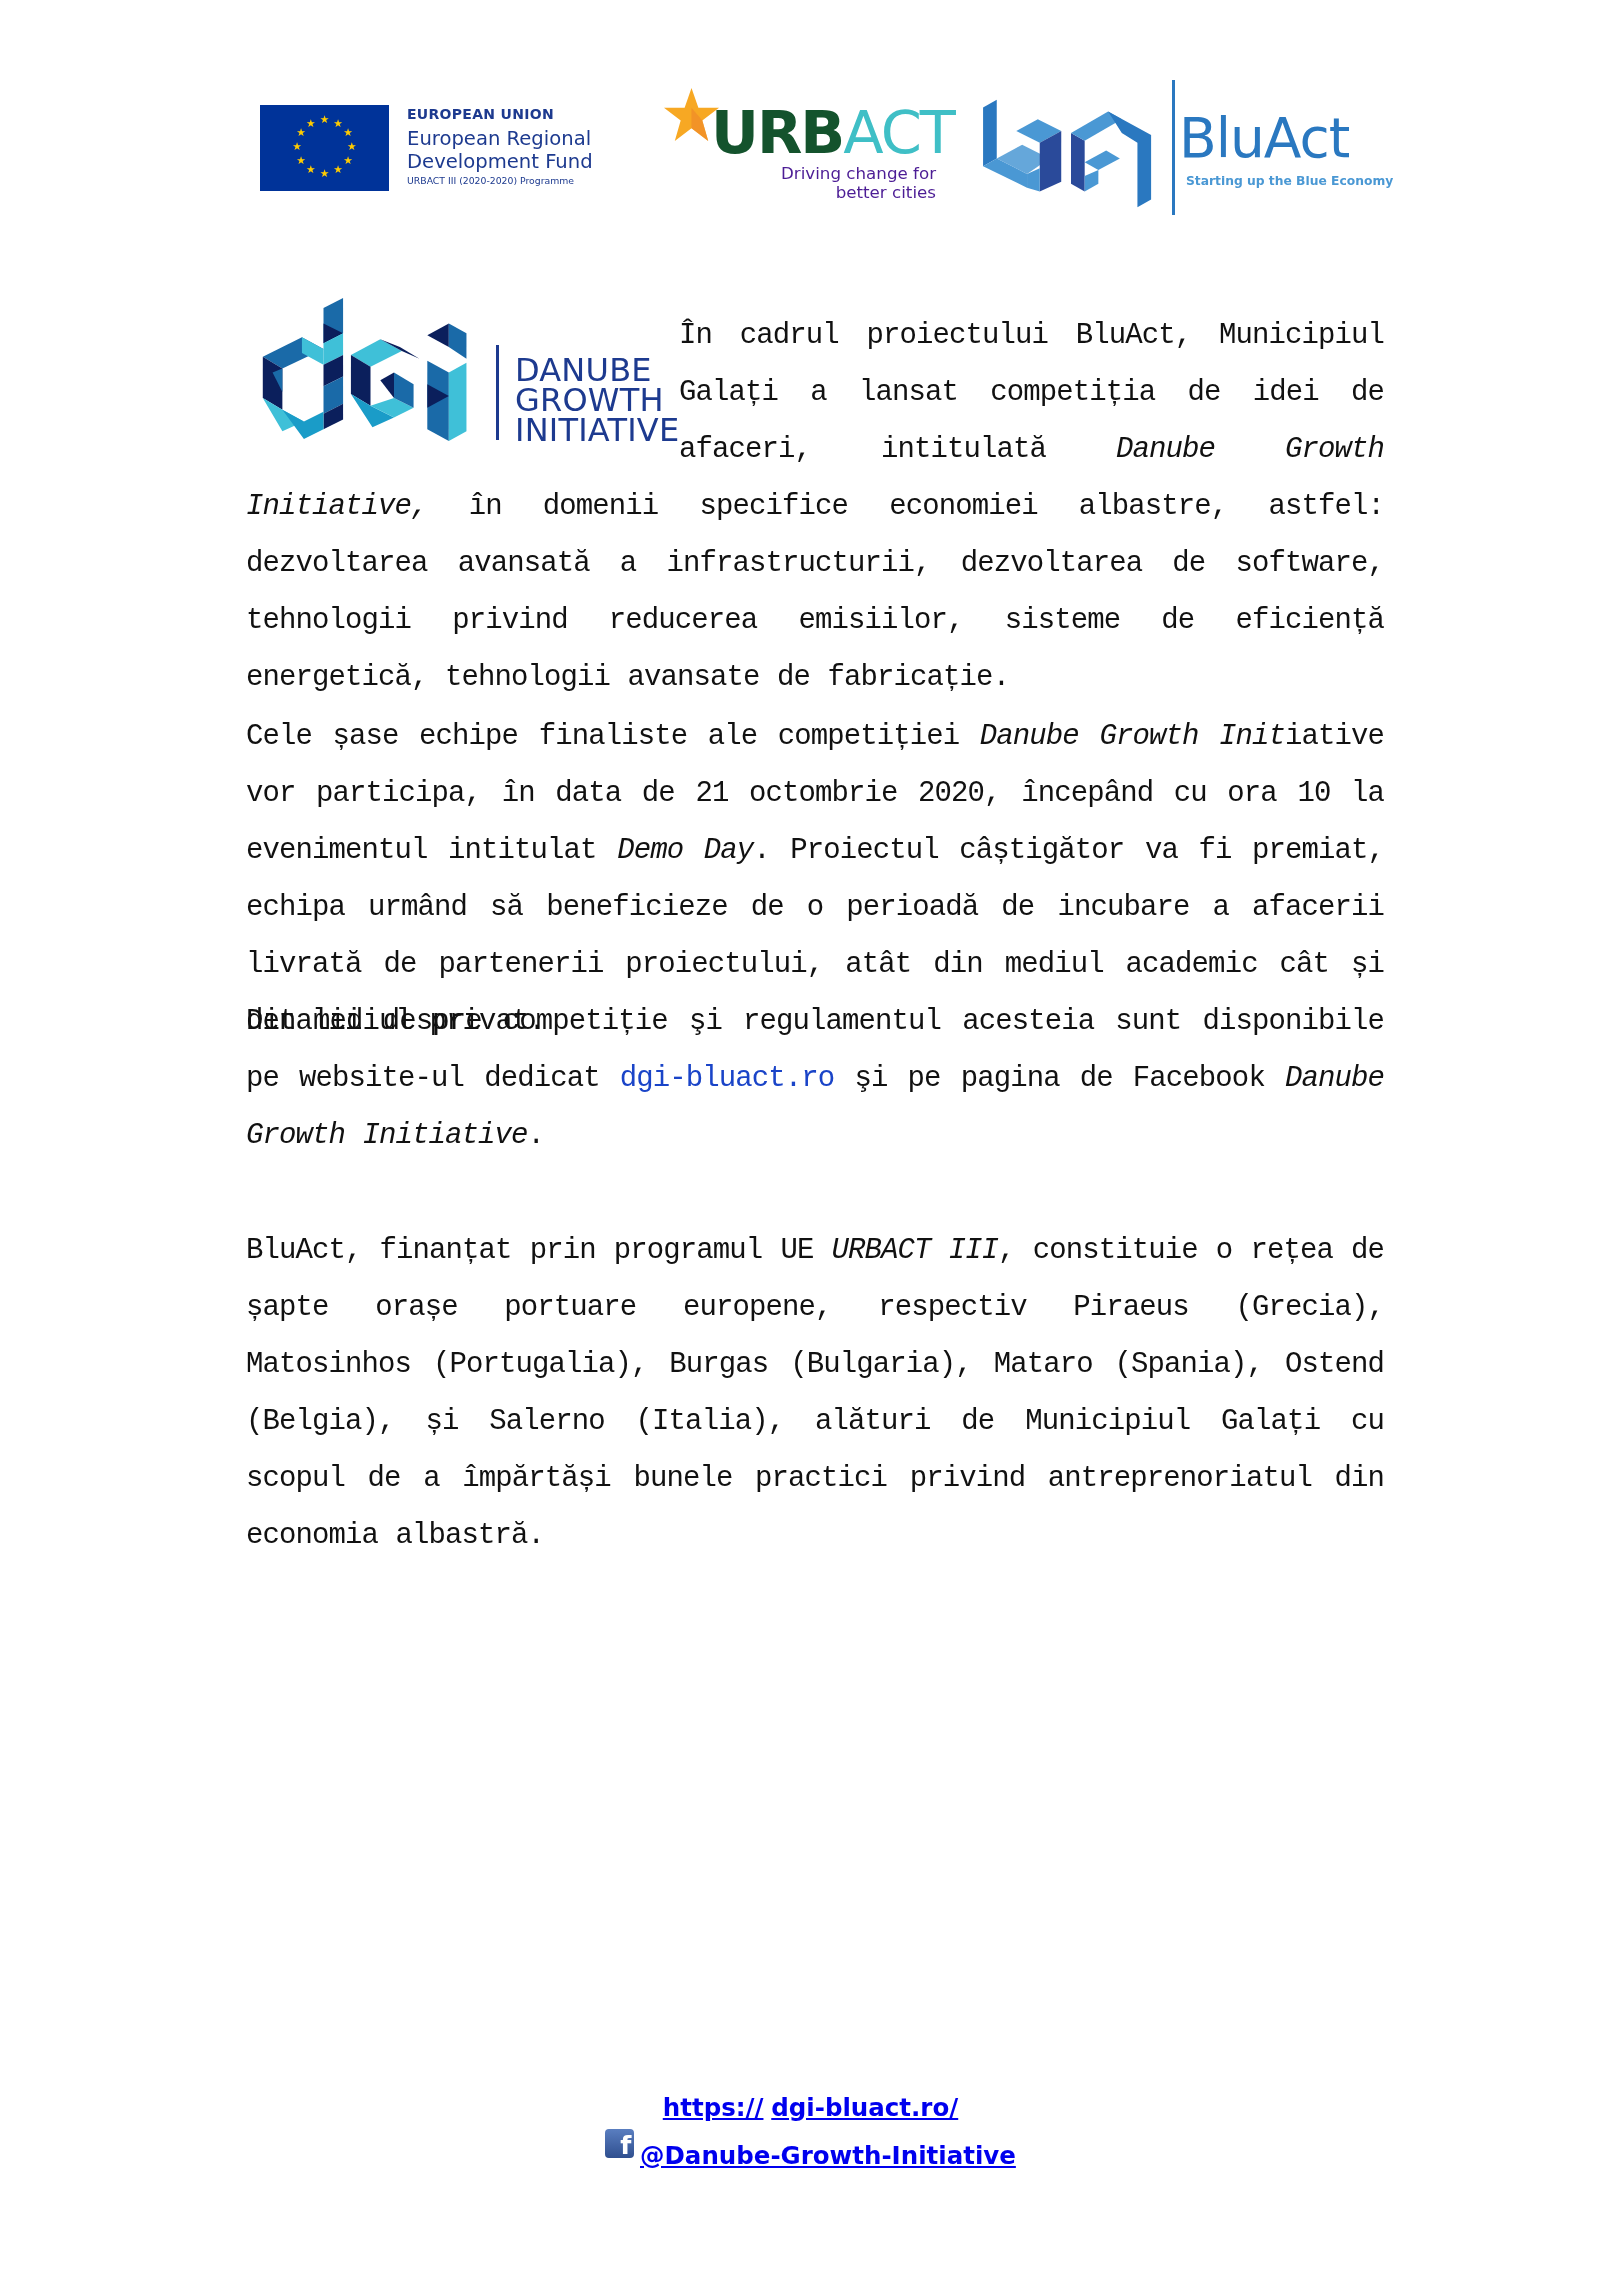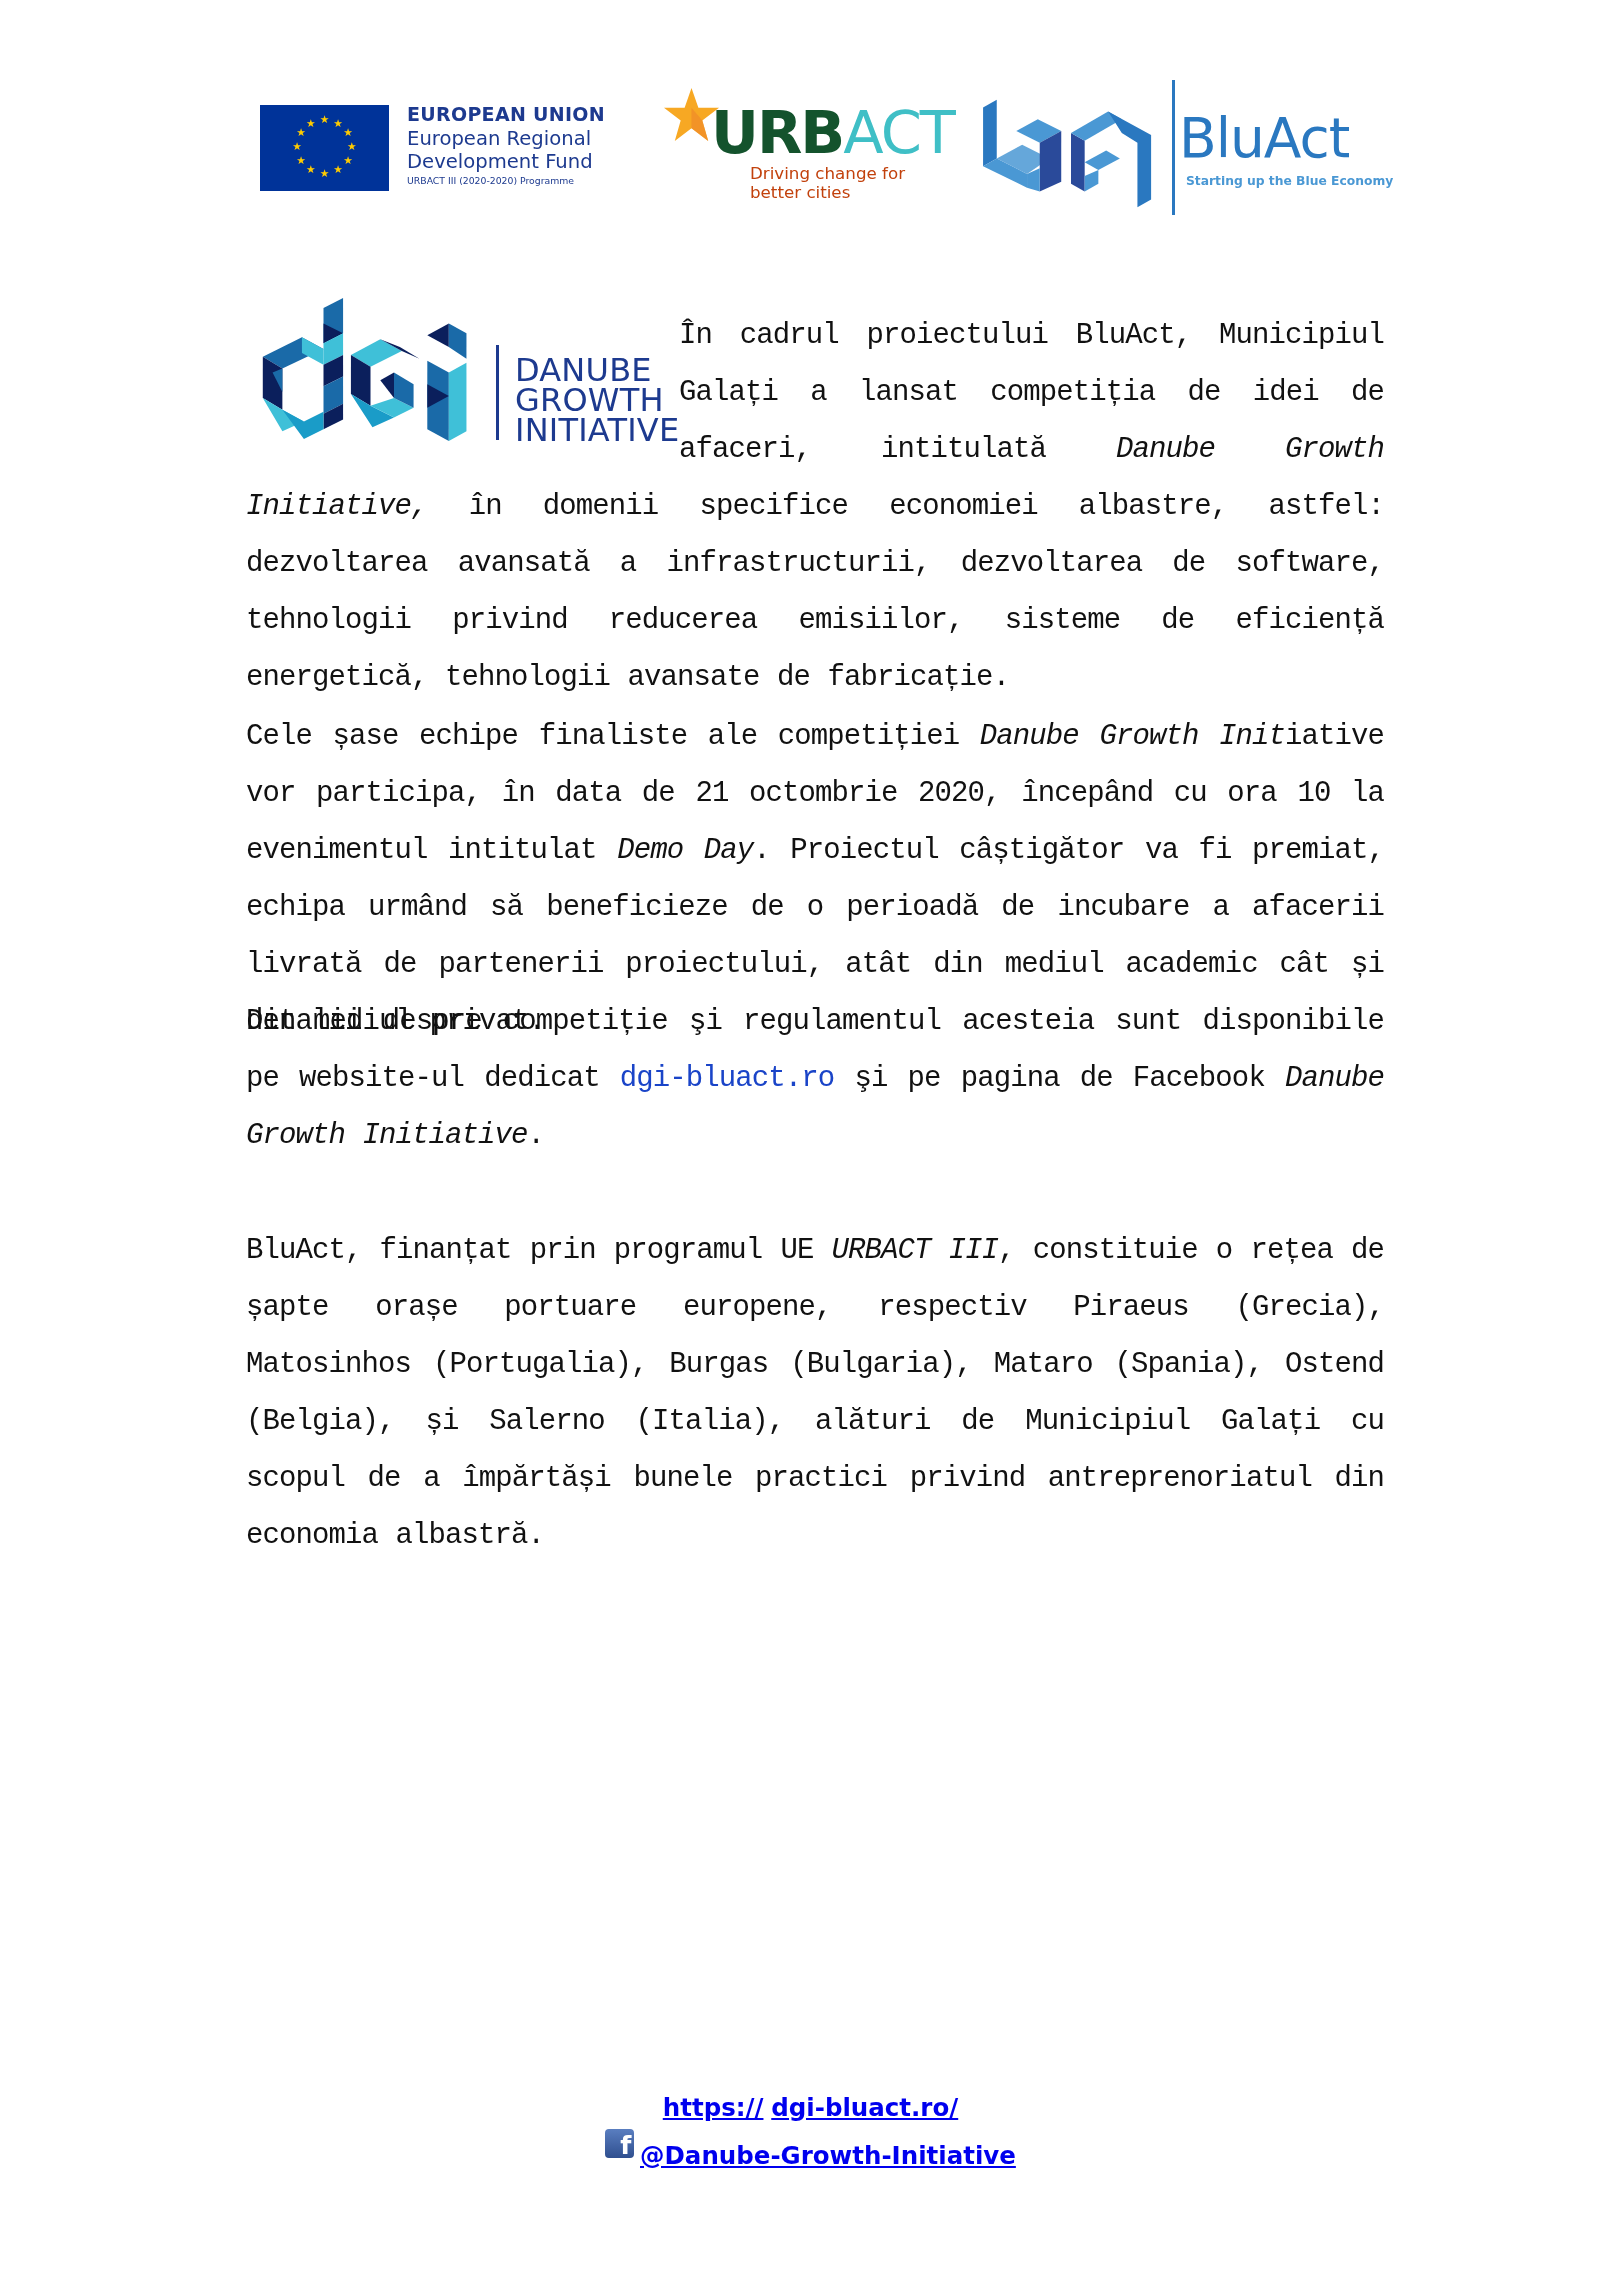--- a/index.html
+++ b/index.html
@@ -2,31 +2,31 @@
 <html><head>
 <meta charset="utf-8">
 <style>
   html, body { margin: 0; padding: 0; background: #ffffff; }
   body { width: 1621px; height: 2293px; position: relative; overflow: hidden;
          font-family: "DejaVu Sans", sans-serif; color: #111; }
   .logo-row { position: absolute; top: 78px; left: 0; width: 1621px; height: 147px; }
   .eu { position: absolute; left: 260px; top: 27.4px; width: 358px; height: 88px; }
   .eu-flag { position: absolute; left: 0; top: 0; width: 129px; height: 86px; background: #003399; }
   .eu-text { position: absolute; left: 147px; top: -2px; color: #1d3a8f; font-family: "DejaVu Sans", sans-serif; }
-  .eu-text .t1 { font-weight: bold; font-size: 19px; letter-spacing: 0.3px; line-height: 23.5px; }
+  .eu-text .t1 { font-weight: bold; font-size: 14px; letter-spacing: 0.3px; line-height: 23.5px; }
   .eu-text .t2 { font-size: 19.6px; line-height: 23.5px; }
   .eu-text .t3 { font-size: 9.3px; line-height: 13.7px; }
 
   .urbact { position: absolute; left: 662px; top: 7.8px; width: 274px; height: 118px; }
   .urbact-word { position: absolute; left: 49px; top: 17.6px; font-family: "DejaVu Sans", sans-serif;
                  font-size: 59px; font-weight: bold; letter-spacing: -2px; line-height: 59px; }
   .urbact-word .urb { color: #14532d; }
   .urbact-word .act { color: #3fbfc6; font-weight: normal; }
-  .urbact-tag { position: absolute; left: 88px; top: 78px; width: 186px; text-align: left;
-                color: #c2410c; font-size: 16.7px; line-height: 19.6px; }
+  .urbact-tag { position: absolute; left: 88px; top: 78px; width: 186px; text-align: right;
+                color: #4c1d95; font-size: 16.7px; line-height: 19.6px; }
   .urbact-star { position: absolute; left: 0; top: 0; }
 
   .bluact { position: absolute; left: 983px; top: 0; width: 412px; height: 147px; }
   .bluact-divider { position: absolute; left: 189px; top: 2px; width: 2.9px; height: 135px; background: #2a78c0; }
   .bluact-word { position: absolute; left: 196px; top: 31px; color: #2a78c0; font-size: 55px; line-height: 59px; letter-spacing: -1px; }
   .bluact-tag { position: absolute; left: 203px; top: 96px; color: #4a98d4; font-size: 12.3px; font-weight: bold; }
 
   .dgi { position: absolute; left: 253px; top: 294px; width: 402px; height: 157px; }
   .dgi-divider { position: absolute; left: 243px; top: 51px; width: 2.9px; height: 95px; background: #1d3a8f; }
   .dgi-text { position: absolute; left: 262px; top: 61px; color: #1d3a8f; font-weight: normal; font-size: 32px; line-height: 30px; letter-spacing: 0.2px; }

